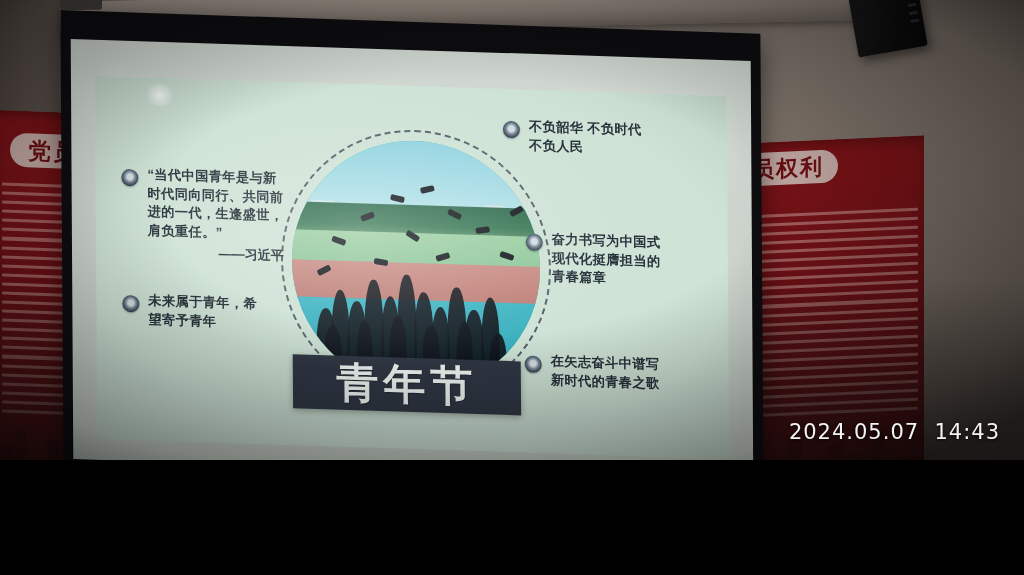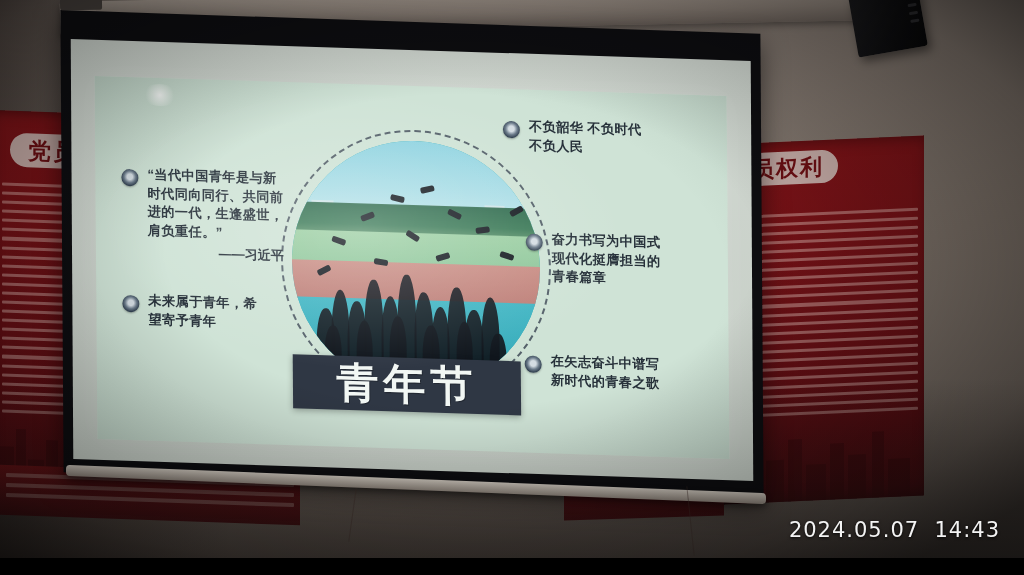--- a/index.html
+++ b/index.html
@@ -6,21 +6,21 @@
   * { box-sizing: border-box; margin: 0; padding: 0; }
   html, body {
     width: 1024px; height: 575px;
     overflow: hidden;
     background: #000;
     font-family: "Liberation Sans", "DejaVu Sans", sans-serif;
   }
 
   #scene {
     position: relative;
-    width: 1024px; height: 558px;
+    width: 1024px; height: 460px;
     overflow: hidden;
     background: #7d7169;
   }
 
   
   .wall {
     position: absolute; inset: 0;
     background:
       linear-gradient(160deg, #8e837a 0%, #867b73 30%, #7b7067 62%, #6d645d 100%);
   }

